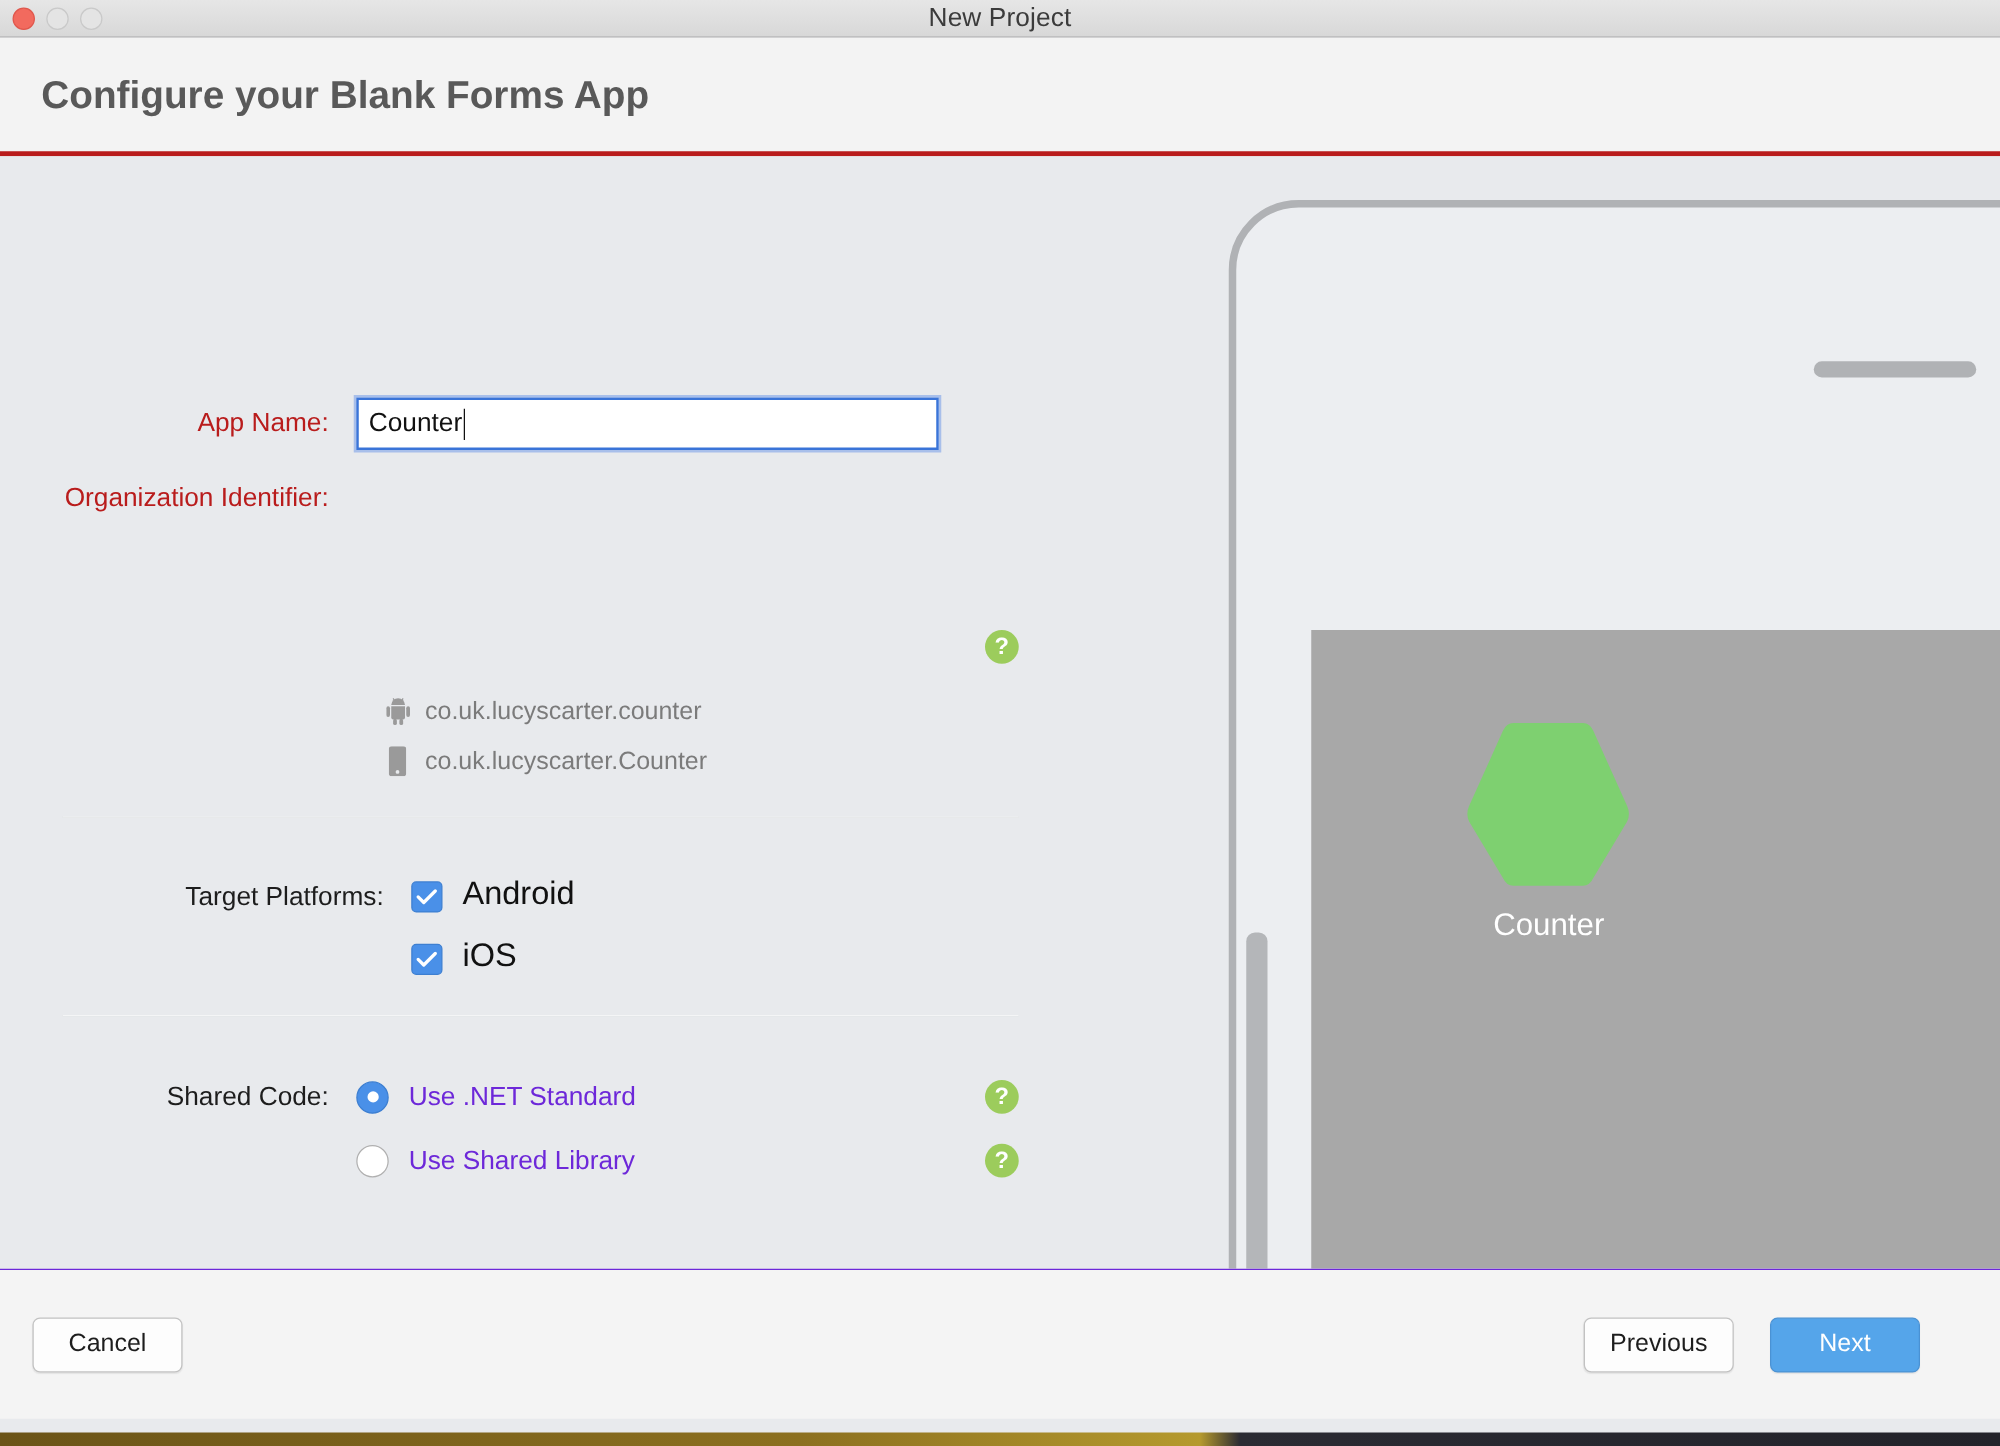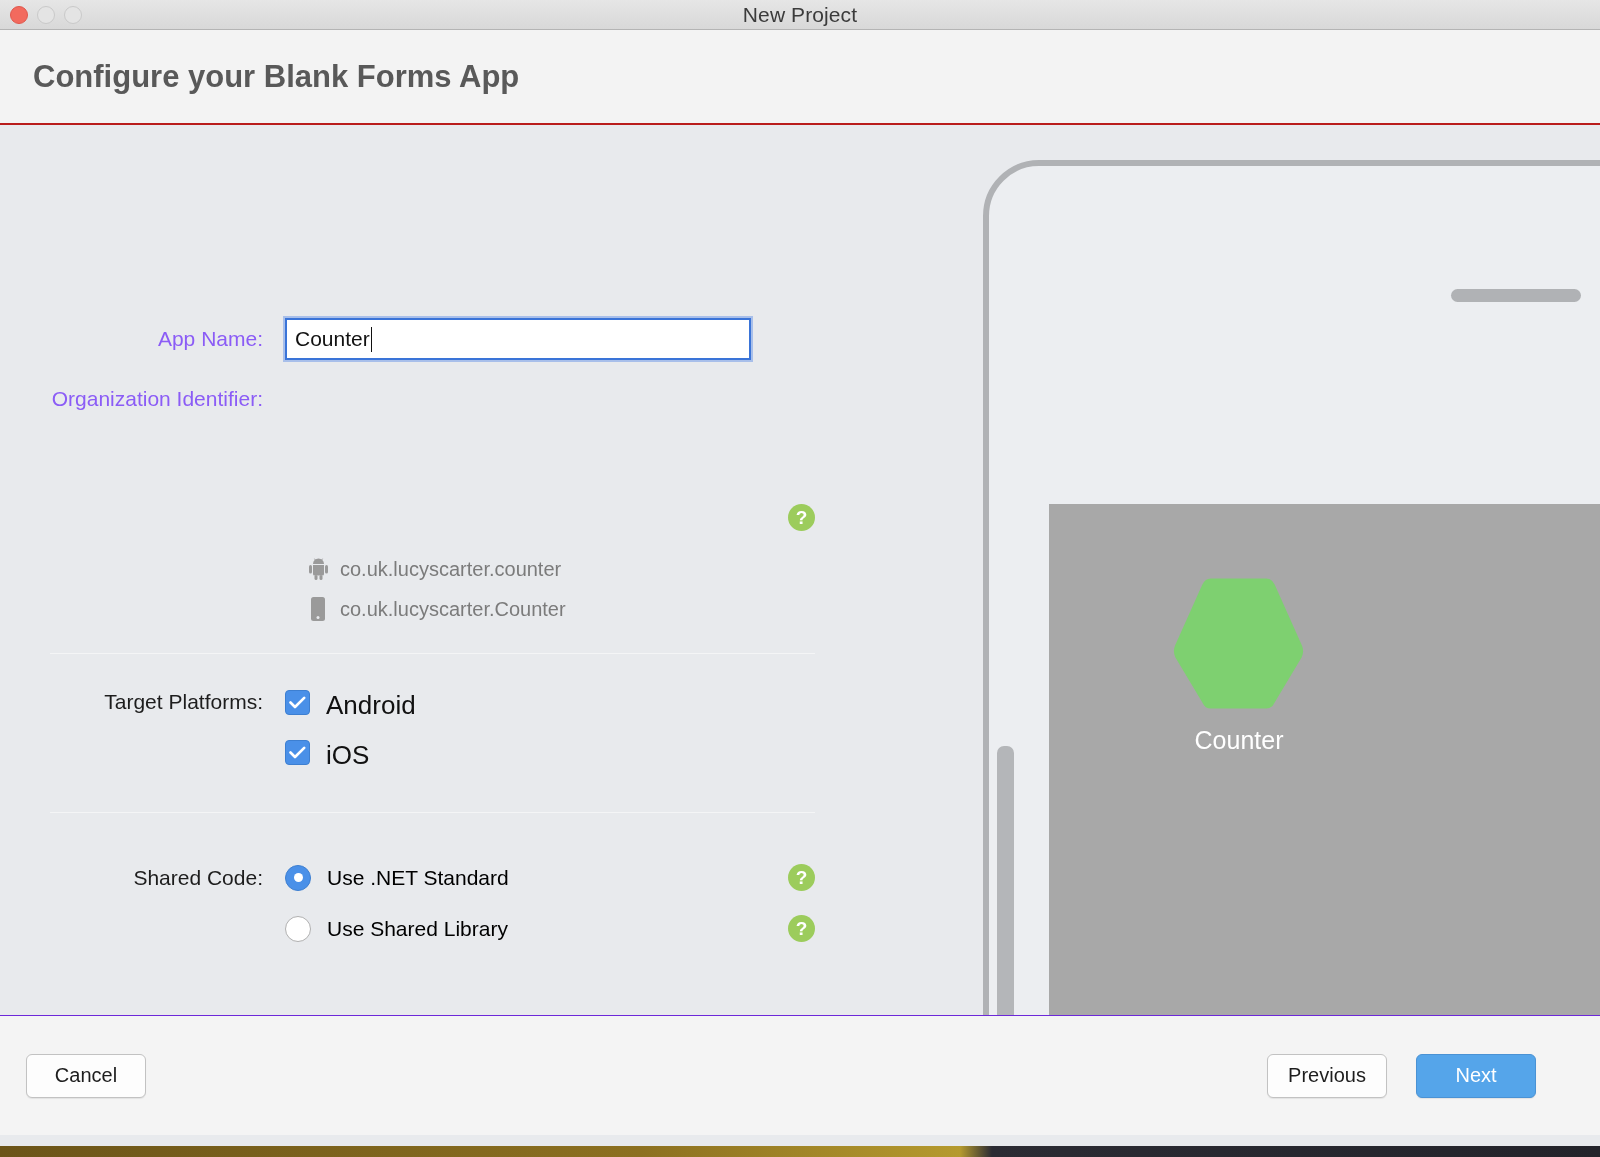--- a/index.html
+++ b/index.html
@@ -34,21 +34,21 @@
   .light.max { background: #e4e4e4; border: 1px solid #c9c9c9; }
   .window-title {
     position: absolute; left: 0; right: 0; top: 3px; text-align: center;
     font-size: 21px; color: #3b3b3b; letter-spacing: .1px;
   }
 
   
   .header {
     height: 95px; width: 100%;
     background: #f3f3f3;
-    border-bottom: 2px solid #b91c1c;
+    border-bottom: 4px solid #b91c1c;
     display: flex; align-items: center;
   }
   .header-title {
     margin-left: 33px;
     font-size: 31px; font-weight: bold; color: #595959;
   }
 
   
   .body-area {
     position: relative;
@@ -57,21 +57,21 @@
     overflow: hidden;
   }
 
   
   .form { position: absolute; left: 0; top: 0; width: 900px; }
 
   .row { display: flex; align-items: center; }
 
   .flabel {
     width: 285px; text-align: right; padding-right: 22px;
-    font-size: 21px; color: #8b5cf6; white-space: nowrap;
+    font-size: 21px; color: #b91c1c; white-space: nowrap;
   }
 
   .tfield {
     width: 466px; height: 40px;
     background: #ffffff;
     border: 1px solid #9a9a9a;
     display: flex; align-items: center;
     padding: 0 8px;
     font-size: 21px; color: #111;
   }
@@ -109,21 +109,21 @@
   .divider {
     position: absolute; left: 50px; width: 765px; height: 1px;
     background: #ccced2;
     border-bottom: 1px solid #f4f5f6;
   }
   .divider-1 { top: 528px; }
   .divider-2 { top: 687px; }
 
   
   .platforms { position: absolute; left: 0; top: 565px; }
-  .chk-row { display: flex; align-items: flex-start; height: 40px; }
+  .chk-row { display: flex; align-items: flex-end; height: 40px; margin-left: 44px; }
   .chk-label-col { width: 285px; text-align: right; padding-right: 22px; font-size: 21px; color: #1d1d1d; }
   .checkbox {
     width: 25px; height: 25px; border-radius: 4px;
     background: #4a90e8; border: 1px solid #3d7fd1;
     display: flex; align-items: center; justify-content: center;
     margin-right: 16px;
   }
   .checkbox svg { display: block; }
   .chk-text { font-size: 26px; color: #111; }
 
@@ -131,21 +131,21 @@
   .shared { position: absolute; left: 0; top: 727px; }
   .radio-row { display: flex; align-items: center; height: 51px; position: relative; }
   .radio {
     width: 26px; height: 26px; border-radius: 50%;
     margin-right: 16px;
     display: flex; align-items: center; justify-content: center;
   }
   .radio.on { background: #4a90e8; border: 1px solid #3d7fd1; }
   .radio.on .dot { width: 9px; height: 9px; border-radius: 50%; background: #fff; }
   .radio.off { background: #ffffff; border: 1px solid #b0b0b0; }
-  .radio-text { font-size: 21px; color: #000000; }
+  .radio-text { font-size: 21px; color: #6d28d9; }
   .help-radio { position: absolute; left: 788px; }
 
   
   .phone-wrap { position: absolute; left: 960px; top: 0; width: 640px; height: 890px; }
   .phone-body {
     position: absolute; left: 23px; top: 35px;
     width: 700px; height: 980px;
     border: 6px solid #b0b2b5;
     border-radius: 56px;
     background: #eceef1;

